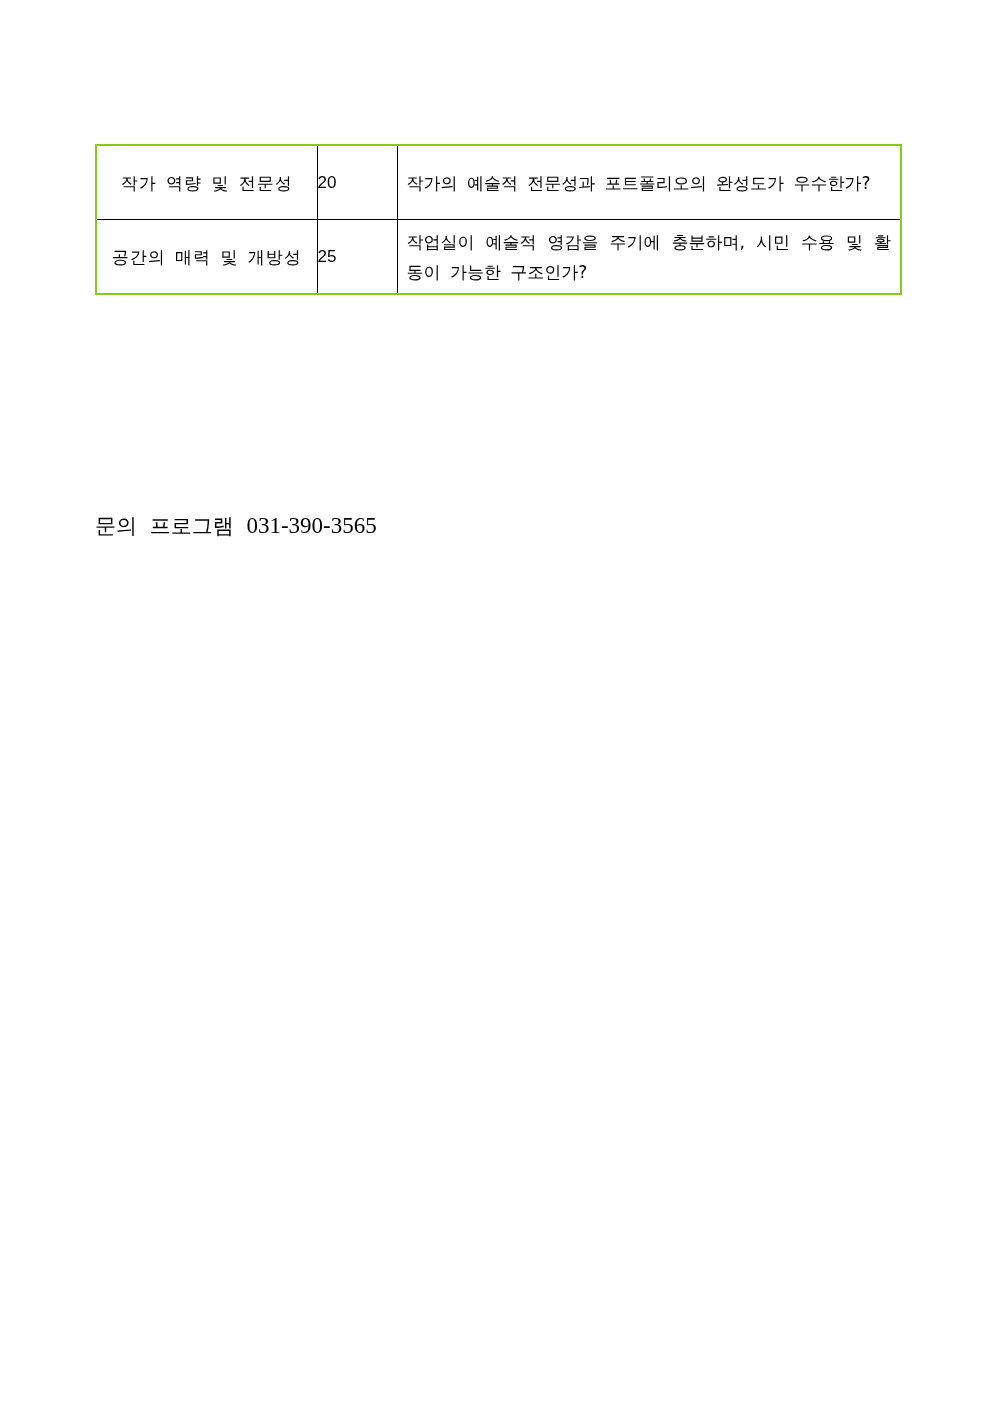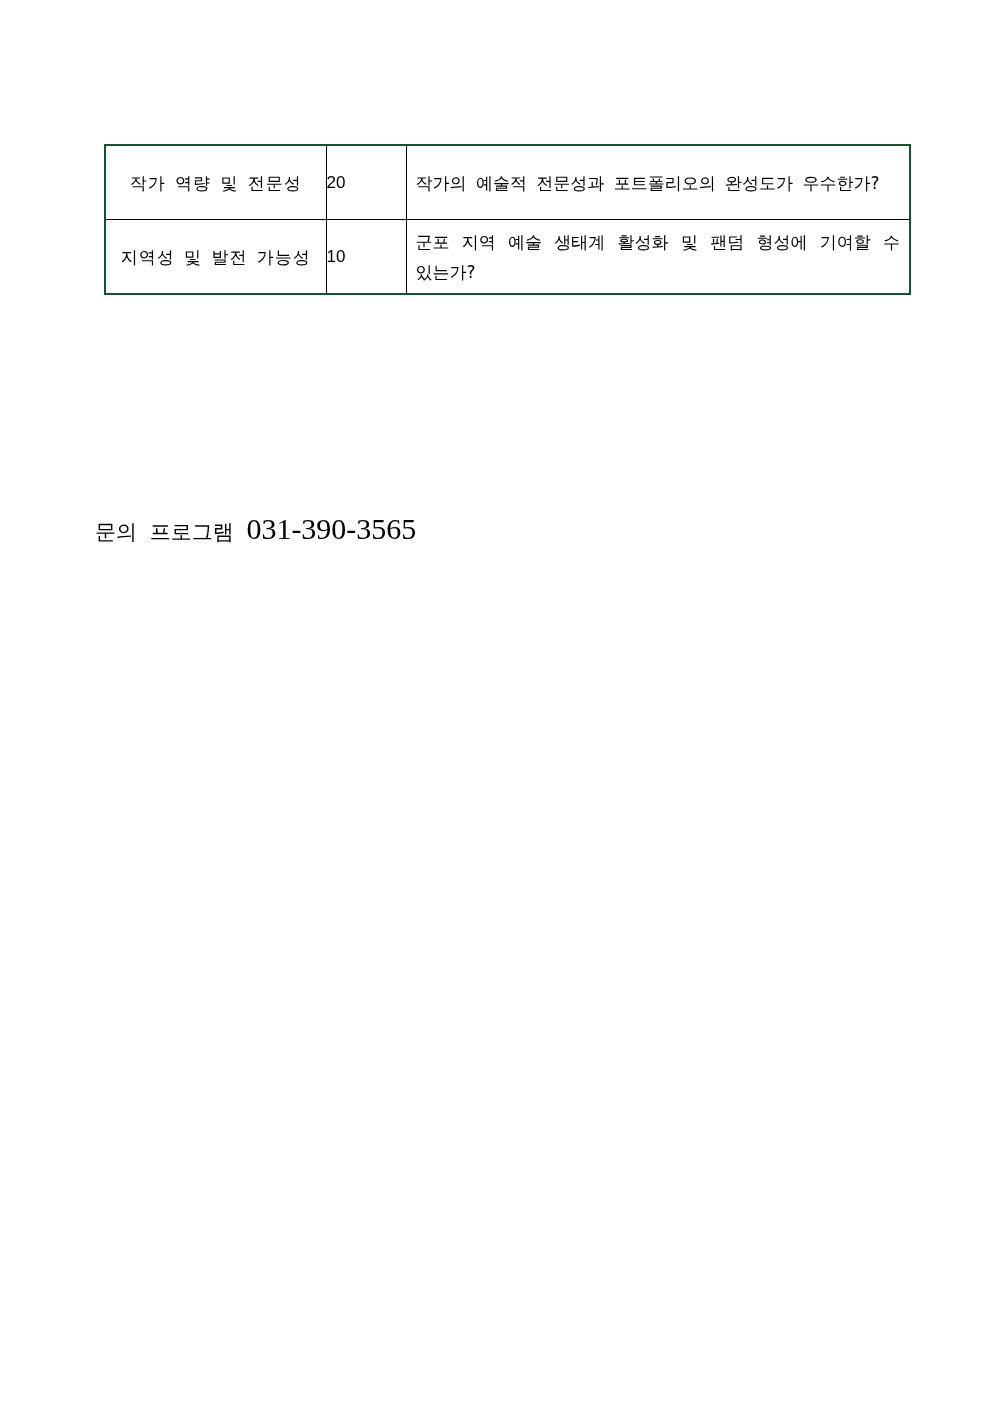--- a/index.html
+++ b/index.html
@@ -10,25 +10,25 @@
     body {
       width: 992px;
       height: 1403px;
       position: relative;
       overflow: hidden;
       font-family: "DejaVu Sans", "Liberation Sans", sans-serif;
       color: #000000;
     }
     .criteria-table {
       position: absolute;
-      left: 104px;
+      left: 95px;
       top: 144px;
       width: 805px;
       border-collapse: collapse;
-      border: 2px solid #14532d;
+      border: 2px solid #84cc16;
       table-layout: fixed;
     }
     .criteria-table td {
       border: 1px solid #000000;
       height: 73px;
       padding: 0;
       font-size: 17px;
       line-height: 30px;
       vertical-align: middle;
     }
@@ -59,42 +59,42 @@
       left: 95px;
       top: 512px;
       font-family: "DejaVu Serif", "Liberation Serif", serif;
       font-size: 21px;
       letter-spacing: 0px;
       word-spacing: 6px;
       white-space: nowrap;
     }
     .contact .phone {
       font-family: "Liberation Serif", serif;
-      font-size: 30px;
+      font-size: 23px;
     }
   </style>
 </head>
 <body>
 
 <table class="criteria-table">
   <colgroup>
     <col class="c1">
       <col class="c2">
       <col class="c3">
   </colgroup>
   <tbody>
     <tr>
       <td class="cell-item">작가 역량 및 전문성</td>
       <td class="cell-score">20</td>
       <td class="cell-desc single">작가의 예술적 전문성과 포트폴리오의 완성도가 우수한가?</td>
     </tr>
     <tr>
-      <td class="cell-item">지역성 및 발전 가능성</td>
-      <td class="cell-score">10</td>
-      <td class="cell-desc">군포 지역 예술 생태계 활성화 및 팬덤 형성에 기여할 수 있는가?</td>
+      <td class="cell-item">공간의 매력 및 개방성</td>
+      <td class="cell-score">25</td>
+      <td class="cell-desc">작업실이 예술적 영감을 주기에 충분하며, 시민 수용 및 활동이 가능한 구조인가?</td>
     </tr>
   </tbody>
 </table>
 
 <div class="contact">
   <span>문의</span>
   <span>프로그램</span>
   <span class="phone">031-390-3565</span>
 </div>
 

